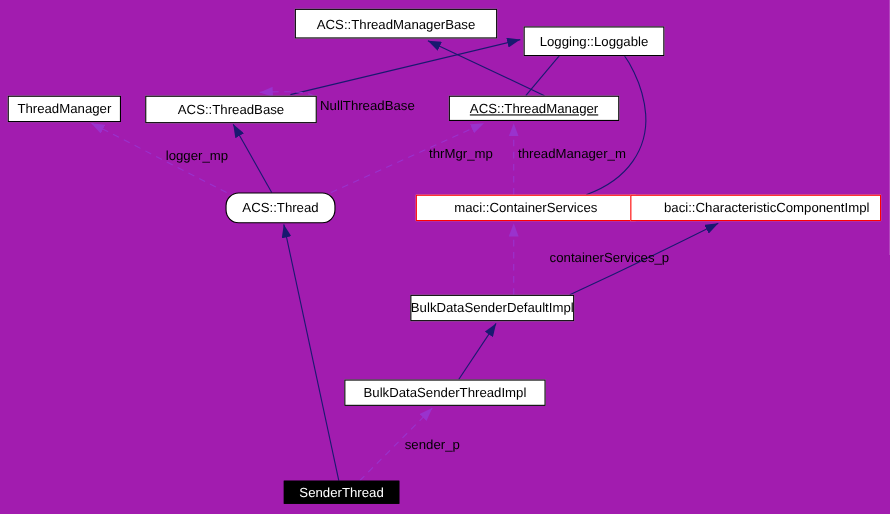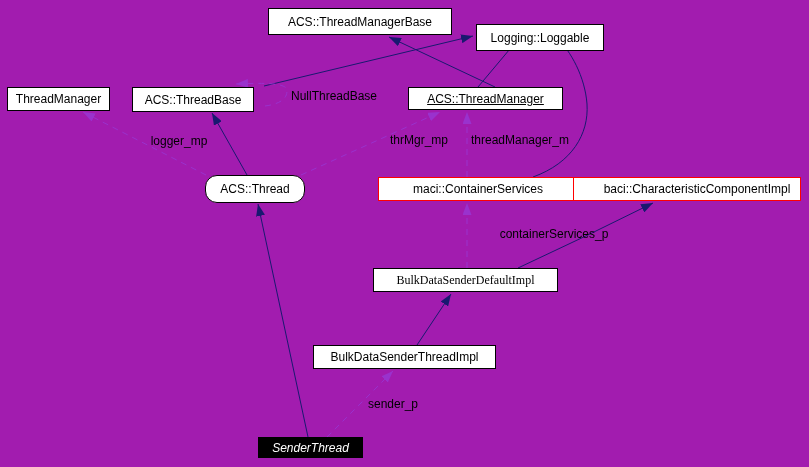--- a/index.html
+++ b/index.html
@@ -23,21 +23,21 @@
     background: #ffffff;
     color: #000000;
     font-size: 12px;
     display: flex;
     align-items: center;
     justify-content: center;
     white-space: nowrap;
     z-index: 2;
   }
   .node.red { border-color: #ff0000; }
-  .node.focus { background: #000000; color: #ffffff; border-color: #000000; font-style: italic; }
+  .node.focus { background: #000000; color: #ffffff; border-color: #000000; }
   .elabel {
     position: absolute;
     font-size: 12px;
     color: #000000;
     white-space: nowrap;
     transform: translate(-50%, -50%);
     z-index: 3;
   }
   .edge-solid { stroke: #191970; stroke-width: 1; fill: none; }
   .edge-dashed { stroke: #9a32cd; stroke-width: 1; fill: none; stroke-dasharray: 6,5; }
@@ -73,31 +73,31 @@
     <path class="edge-dashed" d="M327,437 L393,371" marker-end="url(#arrow-purple)"></path>
     <path class="edge-dashed" d="M265,106 C281,104 287,98 287,91 C287,85 278,82 236,84" marker-end="url(#arrow-purple)"></path>
   </svg>
 
   <div class="node" style="left:268px; top:8px; width:184px; height:27px;">ACS::ThreadManagerBase</div>
 
   <div class="node" style="left:476px; top:8px; width:128px; height:27px;margin-top:16px;">Logging::Loggable</div>
 
   <div class="node" style="left:7px; top:87px; width:103px; height:24px;">ThreadManager</div>
 
-  <div class="node" style="left:132px; top:87px; width:122px; height:25px;">ACS::ThreadBase</div>
+  <div class="node" style="left:132px; top:87px; width:156px; height:25px;">ACS::ThreadBase</div>
 
   <div class="node" style="left:408px; top:87px; width:155px; height:23px;text-decoration:underline;">ACS::ThreadManager</div>
 
   <div class="node" style="left:205px; top:175px; width:100px; height:28px;border-radius:12px;">ACS::Thread</div>
 
   <div class="node red" style="left:378px; top:177px; width:200px; height:24px;">maci::ContainerServices</div>
 
   <div class="node red" style="left:573px; top:177px; width:228px; height:24px;padding-left:20px;">baci::CharacteristicComponentImpl</div>
 
-  <div class="node" style="left:373px; top:268px; width:185px; height:24px;font-family:Liberation Serif, serif;">BulkDataSenderDefaultImpl</div>
+  <div class="node" style="left:373px; top:268px; width:149px; height:24px;">BulkDataSenderDefaultImpl</div>
 
   <div class="node" style="left:313px; top:345px; width:183px; height:24px;">BulkDataSenderThreadImpl</div>
 
   <div class="node focus" style="left:258px; top:437px; width:105px; height:21px;">SenderThread</div>
 
   <div class="elabel" style="left:334px; top:96px;text-align:right;">NullThreadBase</div>
 
   <div class="elabel" style="left:179px; top:141px;">logger_mp</div>
 
   <div class="elabel" style="left:419px; top:140px;">thrMgr_mp</div>

